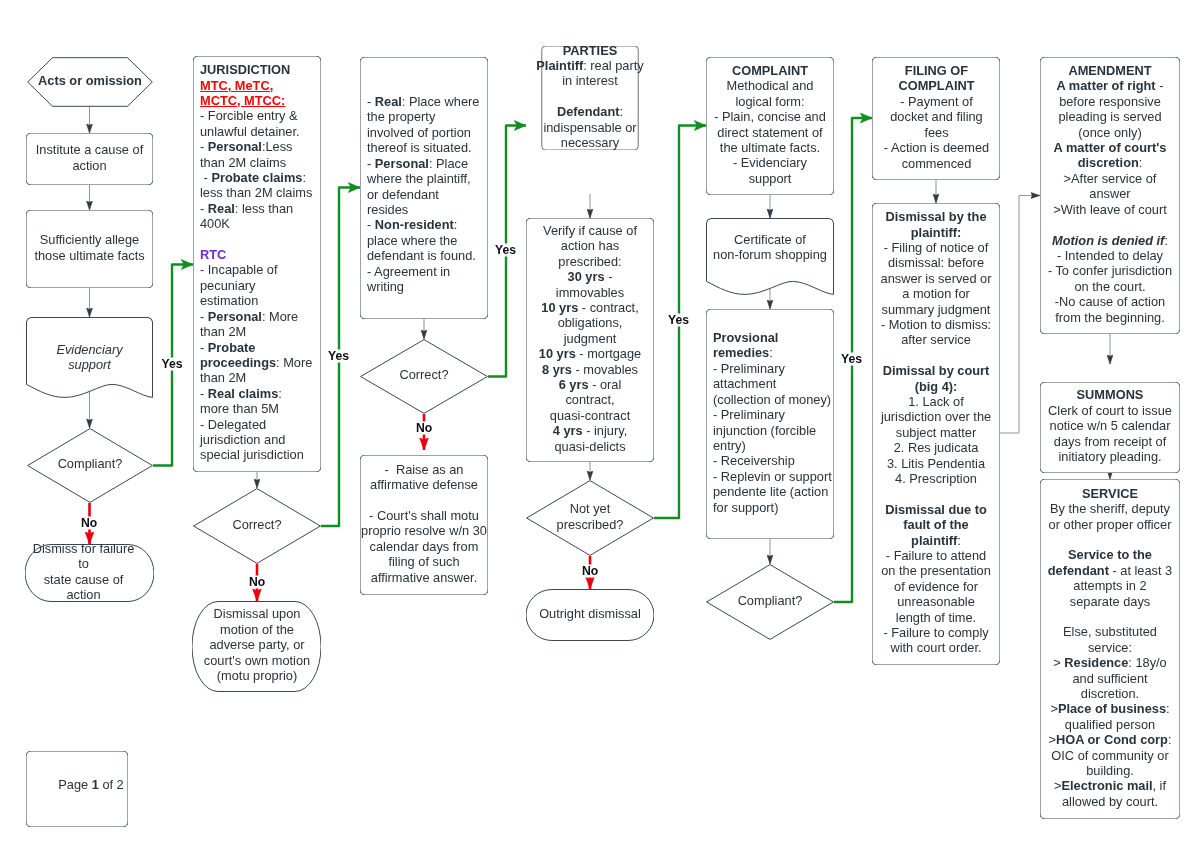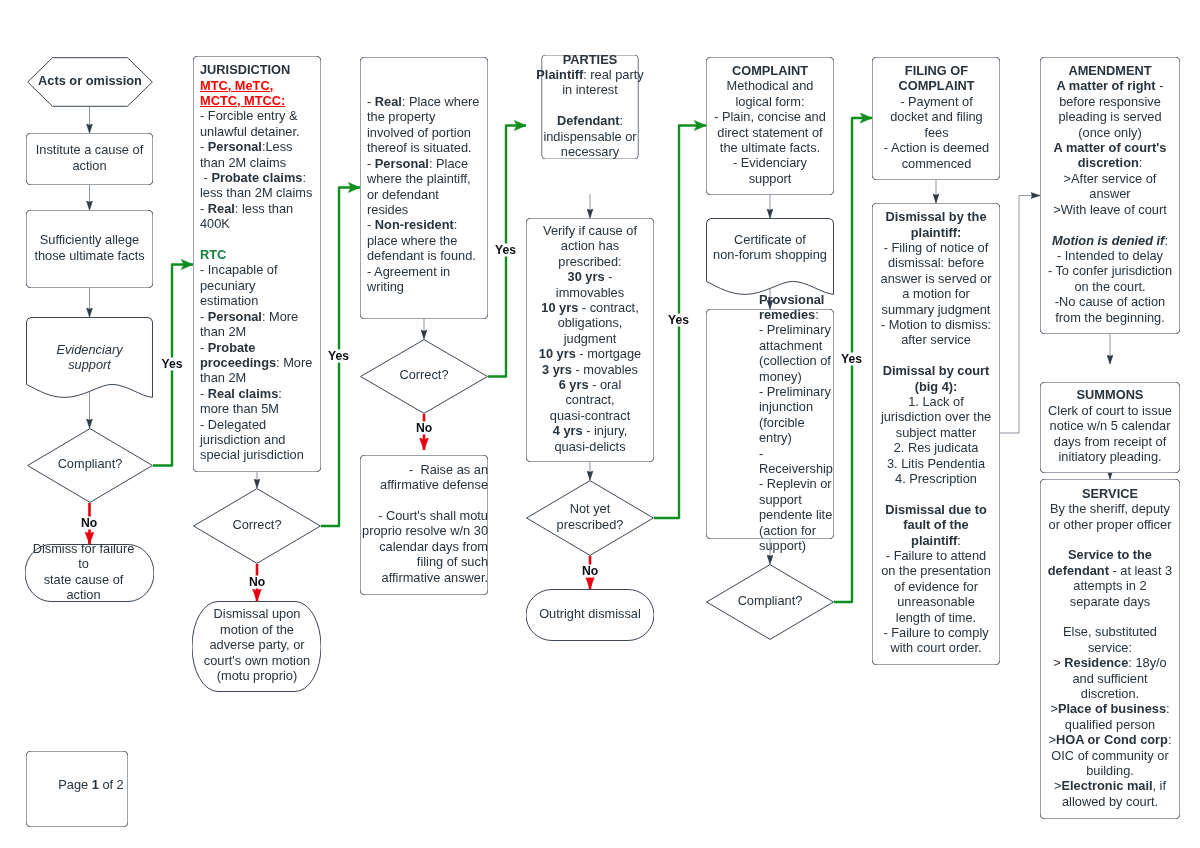--- a/index.html
+++ b/index.html
@@ -7,21 +7,21 @@
        -webkit-font-smoothing:antialiased;}
   #stage{position:relative;width:1200px;height:848px;overflow:hidden;background:#fff;}
   svg#wires{position:absolute;left:0;top:0;width:1200px;height:848px;pointer-events:none;}
   .node{position:absolute;box-sizing:border-box;}
   .shape{position:absolute;left:0;top:0;width:100%;height:100%;}
   .body{position:absolute;left:0;top:-1.5px;width:100%;height:100%;
         display:flex;align-items:center;justify-content:center;}
   .body.vtop{top:-1.4px;align-items:flex-start;}
   .txt{width:100%;text-align:center;color:#27333d;font-size:12.8px;line-height:15.4px;}
   .txt b{font-weight:bold;}
-  .txt .red{color:#15803d;font-weight:bold;}
+  .txt .red{color:#6d28d9;font-weight:bold;}
   .txt .redu{color:#ff0000;font-weight:bold;text-decoration:underline;text-align:center;}
   .txt i{font-style:italic;}
   .edgelabel{position:absolute;font-size:12.2px;font-weight:bold;color:#0b0f14;
              white-space:nowrap;transform:translate(-50%,-50%);
              background:#ffffff;padding:0 1px;line-height:13px;}
   .gap{display:block;height:15.4px;}
 </style>
 </head>
 <body>
 
@@ -160,37 +160,37 @@
         </svg>
         <div class="body">
           <div class="txt">Correct?</div>
         </div>
       </div>
       <div class="node" style="left: 360px; top: 455px; width: 128px; height: 140px;">
         <svg class="shape" viewBox="0 0 128 140" width="128" height="140">
           <path d="M 5 0 H 123 A 5 5 0 0 1 128 5 V 135 A 5 5 0 0 1 123 140 H 5 A 5 5 0 0 1 0 135 V 5 A 5 5 0 0 1 5 0 Z" fill="#ffffff" stroke="#3b4652" stroke-width="1" stroke-linejoin="round"></path>
         </svg>
         <div class="body">
-          <div class="txt" style="text-align: right; padding-left: 0;">-&nbsp; Raise as an affirmative defense<br><span class="gap"></span>- Court's shall motu proprio resolve w/n 30 calendar days from filing of such affirmative answer.</div>
-        </div>
-      </div>
-      <div class="node" style="left: 526px; top: 55px; width: 128px; height: 104px;">
+          <div class="txt" style="text-align: center; padding-left: 0;">-&nbsp; Raise as an affirmative defense<br><span class="gap"></span>- Court's shall motu proprio resolve w/n 30 calendar days from filing of such affirmative answer.</div>
+        </div>
+      </div>
+      <div class="node" style="left: 526px; top: 46px; width: 128px; height: 104px;">
         <svg class="shape" viewBox="0 0 128 138" width="128" height="138">
           <path d="M 5 0 H 123 A 5 5 0 0 1 128 5 V 133 A 5 5 0 0 1 123 138 H 5 A 5 5 0 0 1 0 133 V 5 A 5 5 0 0 1 5 0 Z" fill="#ffffff" stroke="#3b4652" stroke-width="1" stroke-linejoin="round"></path>
         </svg>
         <div class="body">
           <div class="txt" style="padding-left: 8px; padding-right: 8px;"><b>PARTIES</b><br><b>Plaintiff</b>: real party in interest<br><span class="gap"></span><b>Defendant</b>: indispensable or necessary</div>
         </div>
       </div>
       <div class="node" style="left: 526px; top: 218px; width: 128px; height: 244px;">
         <svg class="shape" viewBox="0 0 128 244" width="128" height="244">
           <path d="M 5 0 H 123 A 5 5 0 0 1 128 5 V 239 A 5 5 0 0 1 123 244 H 5 A 5 5 0 0 1 0 239 V 5 A 5 5 0 0 1 5 0 Z" fill="#ffffff" stroke="#3b4652" stroke-width="1" stroke-linejoin="round"></path>
         </svg>
         <div class="body">
-          <div class="txt" style="text-align: center; padding-left: 8px; padding-right: 8px;">Verify if cause of action has prescribed:<br><b>30 yrs</b> - immovables<br><b>10 yrs</b> - contract, obligations, judgment<br><b>10 yrs</b> - mortgage<br><b>3 yrs</b> - movables<br><b>6 yrs</b> - oral contract, quasi‑contract<br><b>4 yrs</b> - injury, quasi‑delicts</div>
+          <div class="txt" style="text-align: center; padding-left: 8px; padding-right: 8px;">Verify if cause of action has prescribed:<br><b>30 yrs</b> - immovables<br><b>10 yrs</b> - contract, obligations, judgment<br><b>10 yrs</b> - mortgage<br><b>8 yrs</b> - movables<br><b>6 yrs</b> - oral contract, quasi‑contract<br><b>4 yrs</b> - injury, quasi‑delicts</div>
         </div>
       </div>
       <div class="node" style="left: 526px; top: 480px; width: 128px; height: 76px;">
         <svg class="shape" viewBox="0 0 128 76" width="128" height="76">
           <path d="M 64 0.6 L 127.4 38 L 64 75.4 L 0.6 38 Z" fill="#ffffff" stroke="#3b4652" stroke-width="1" stroke-linejoin="round"></path>
         </svg>
         <div class="body">
           <div class="txt">Not yet<br>prescribed?</div>
         </div>
       </div>
@@ -216,21 +216,21 @@
         </svg>
         <div class="body vtop">
           <div class="txt" style="padding-top: 15px; padding-left: 4px; padding-right: 4px;">Certificate of<br>non-forum shopping</div>
         </div>
       </div>
       <div class="node" style="left: 706px; top: 309px; width: 128px; height: 230px;">
         <svg class="shape" viewBox="0 0 128 230" width="128" height="230">
           <path d="M 5 0 H 123 A 5 5 0 0 1 128 5 V 225 A 5 5 0 0 1 123 230 H 5 A 5 5 0 0 1 0 225 V 5 A 5 5 0 0 1 5 0 Z" fill="#ffffff" stroke="#3b4652" stroke-width="1" stroke-linejoin="round"></path>
         </svg>
         <div class="body">
-          <div class="txt" style="text-align: left; padding-left: 7px;  margin-left: 46px;"><b>Provsional remedies</b>:<br>- Preliminary attachment (collection of money)<br>- Preliminary injunction (forcible entry)<br>- Receivership<br>- Replevin or support pendente lite (action for support)</div>
+          <div class="txt" style="text-align: left; padding-left: 7px; "><b>Provsional remedies</b>:<br>- Preliminary attachment (collection of money)<br>- Preliminary injunction (forcible entry)<br>- Receivership<br>- Replevin or support pendente lite (action for support)</div>
         </div>
       </div>
       <div class="node" style="left: 706px; top: 564px; width: 128px; height: 76px;">
         <svg class="shape" viewBox="0 0 128 76" width="128" height="76">
           <path d="M 64 0.6 L 127.4 38 L 64 75.4 L 0.6 38 Z" fill="#ffffff" stroke="#3b4652" stroke-width="1" stroke-linejoin="round"></path>
         </svg>
         <div class="body">
           <div class="txt">Compliant?</div>
         </div>
       </div>

